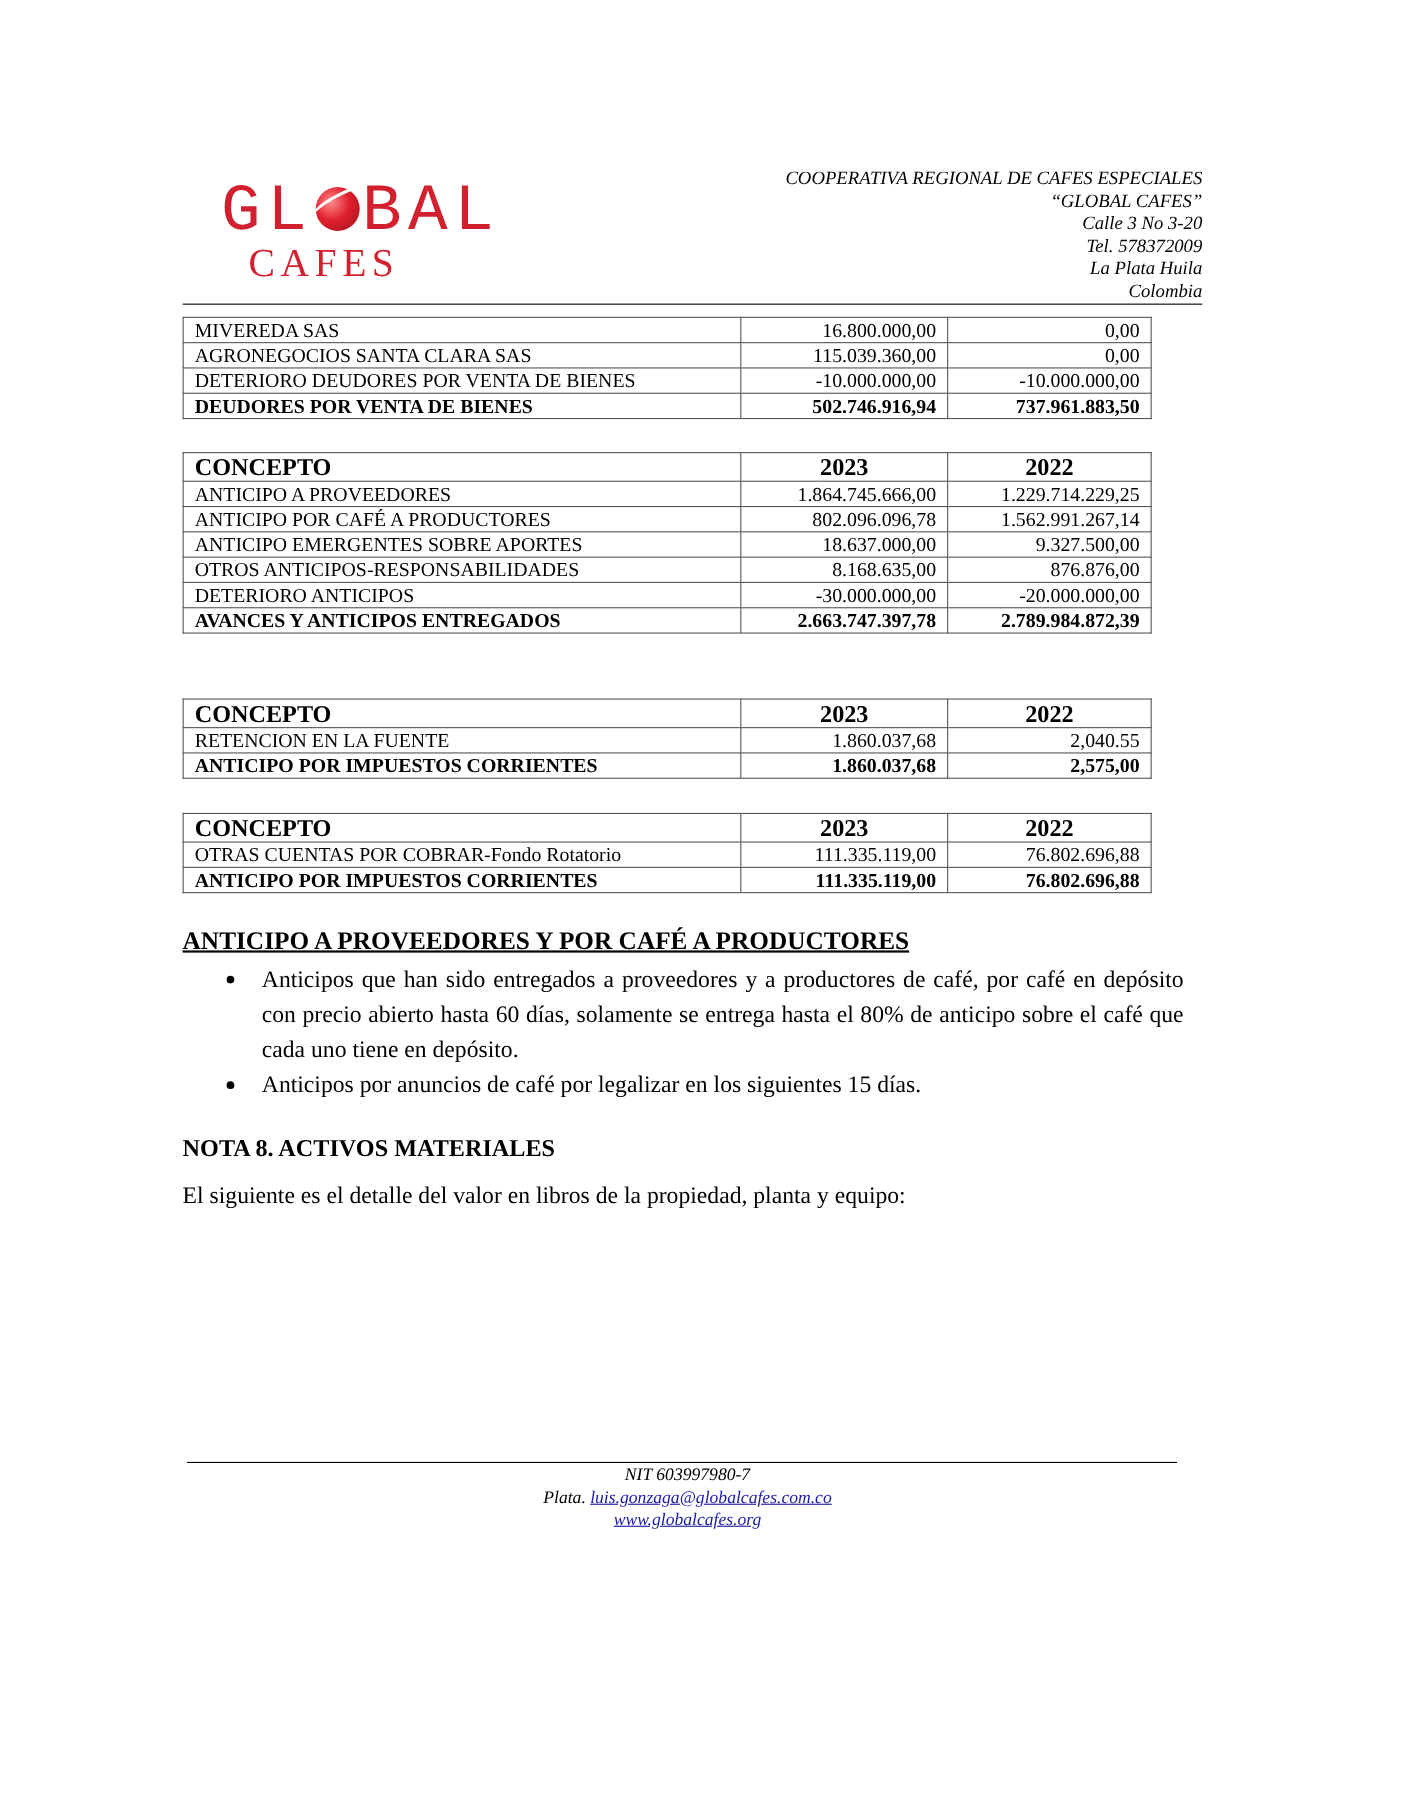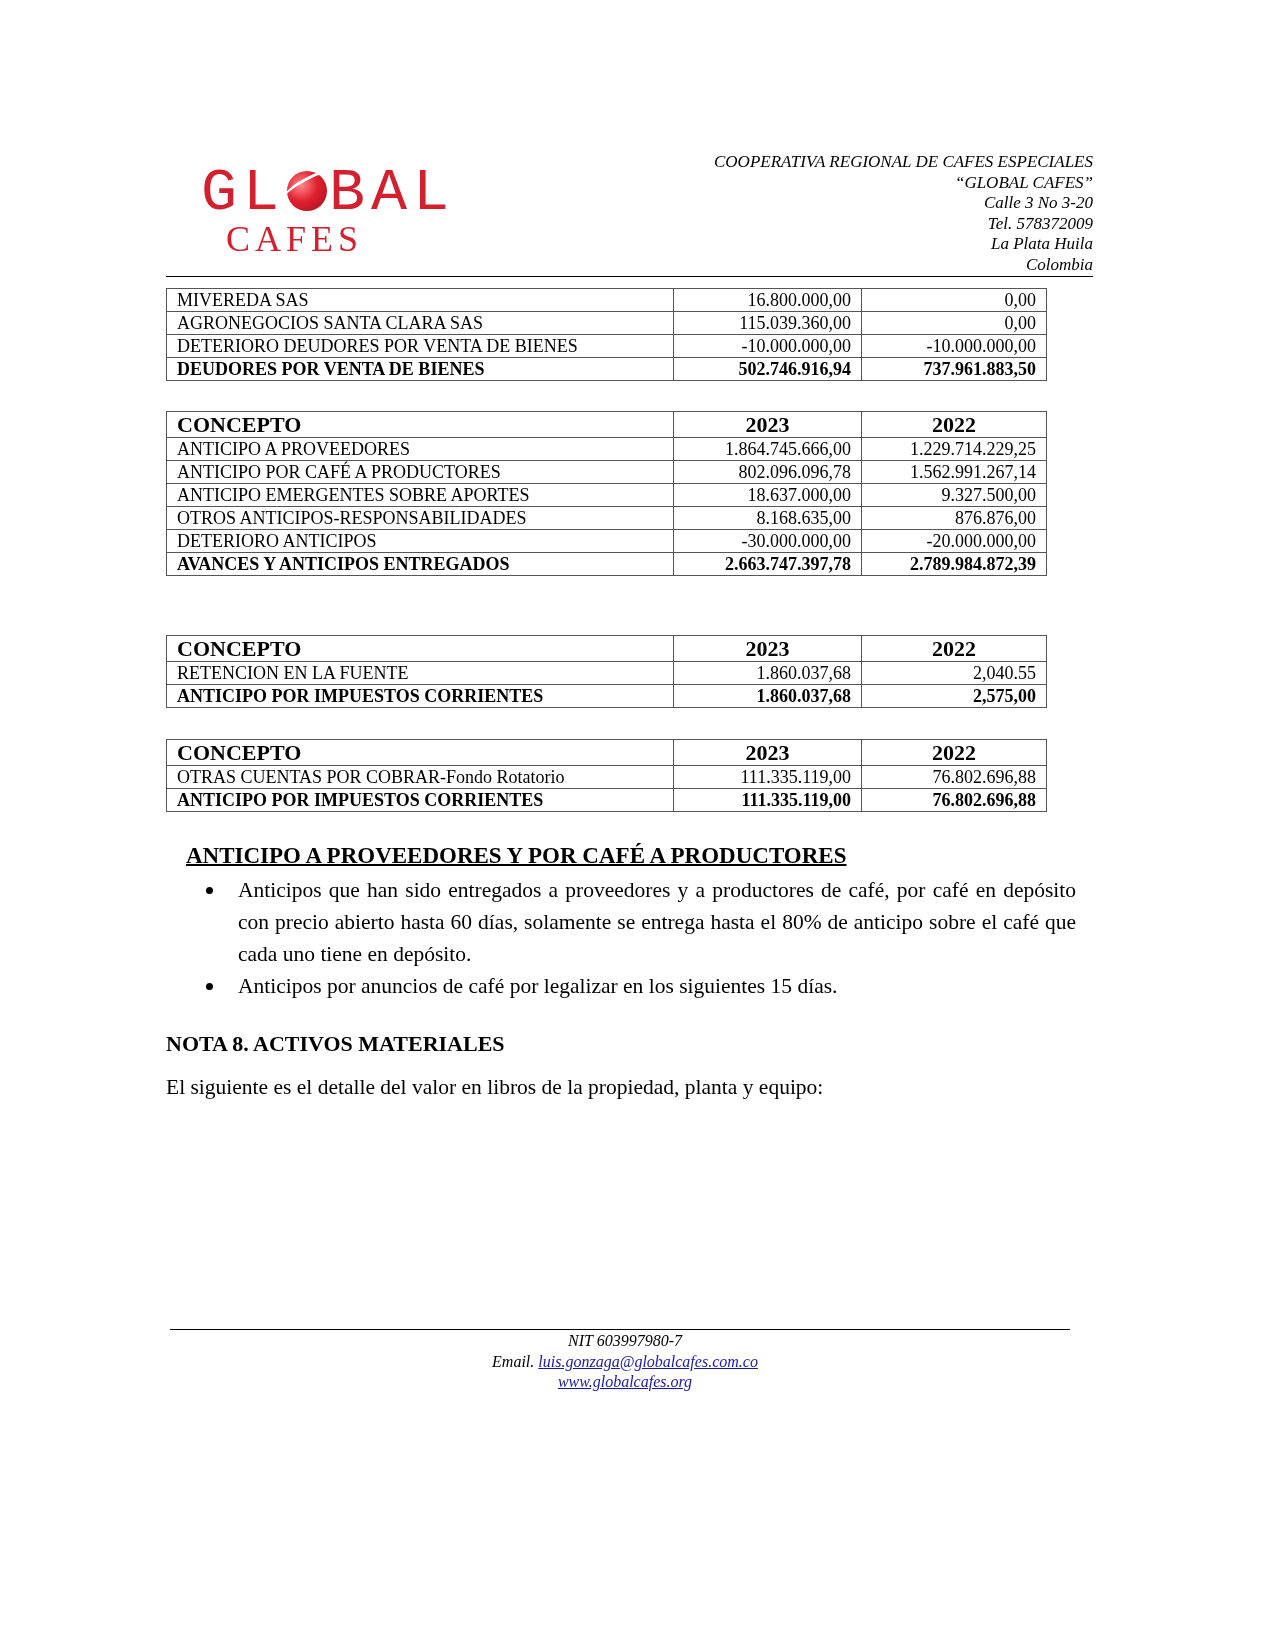--- a/index.html
+++ b/index.html
@@ -46,21 +46,21 @@
   table.fin col.c1 { width: 507px; }
   table.fin col.c2 { width: 188px; }
   table.fin col.c3 { width: 185px; }
   table.fin td.num { text-align: right; }
   table.fin tr.total td { font-weight: bold; }
   table.fin tr.head td { font-weight: bold; font-size: 22px; height: 25px; line-height: 25px; }
   table.fin tr.head td.yr { text-align: center; }
 
   .sec-heading {
     position: absolute; left: 166px; top: 843px; font-weight: bold; font-size: 23px;
-    text-decoration: underline; text-decoration-thickness: 2px; white-space: nowrap; margin-left: 20px;
+    text-decoration: underline; text-decoration-thickness: 2px; white-space: nowrap;
   }
   ul.bullets {
     position: absolute; left: 166px; top: 874px; width: 910px; margin: 0; padding: 0;
     list-style: none; font-size: 21.5px; line-height: 32px;
   }
   ul.bullets li { position: relative; padding-left: 72px; text-align: justify; }
   ul.bullets li .dot {
     position: absolute; left: 40px; top: 13px; width: 7px; height: 7px; border-radius: 50%; background: #000;
   }
   .nota-heading { position: absolute; left: 166px; top: 1031px; font-weight: bold; font-size: 22px; white-space: nowrap; }
@@ -222,15 +222,15 @@
   <li><span class="dot"></span><span>Anticipos que han sido entregados a proveedores y a productores de café, por café en depósito con precio abierto hasta 60 días, solamente se entrega hasta el 80% de anticipo sobre el café que cada uno tiene en depósito.</span></li>
   <li><span class="dot"></span><span>Anticipos por anuncios de café por legalizar en los siguientes 15 días.</span></li>
 </ul>
 
 <div class="nota-heading">NOTA 8. ACTIVOS MATERIALES</div>
 <div class="nota-text">El siguiente es el detalle del valor en libros de la propiedad, planta y equipo:</div>
 
 <div class="footer-rule"></div>
 <div class="footer">
   <div>NIT 603997980-7</div>
-  <div><span>Email. </span><a>luis.gonzaga@globalcafes.com.co</a></div>
+  <div><span>Plata. </span><a>luis.gonzaga@globalcafes.com.co</a></div>
   <div><a>www.globalcafes.org</a></div>
 </div>
 
 </body></html>

